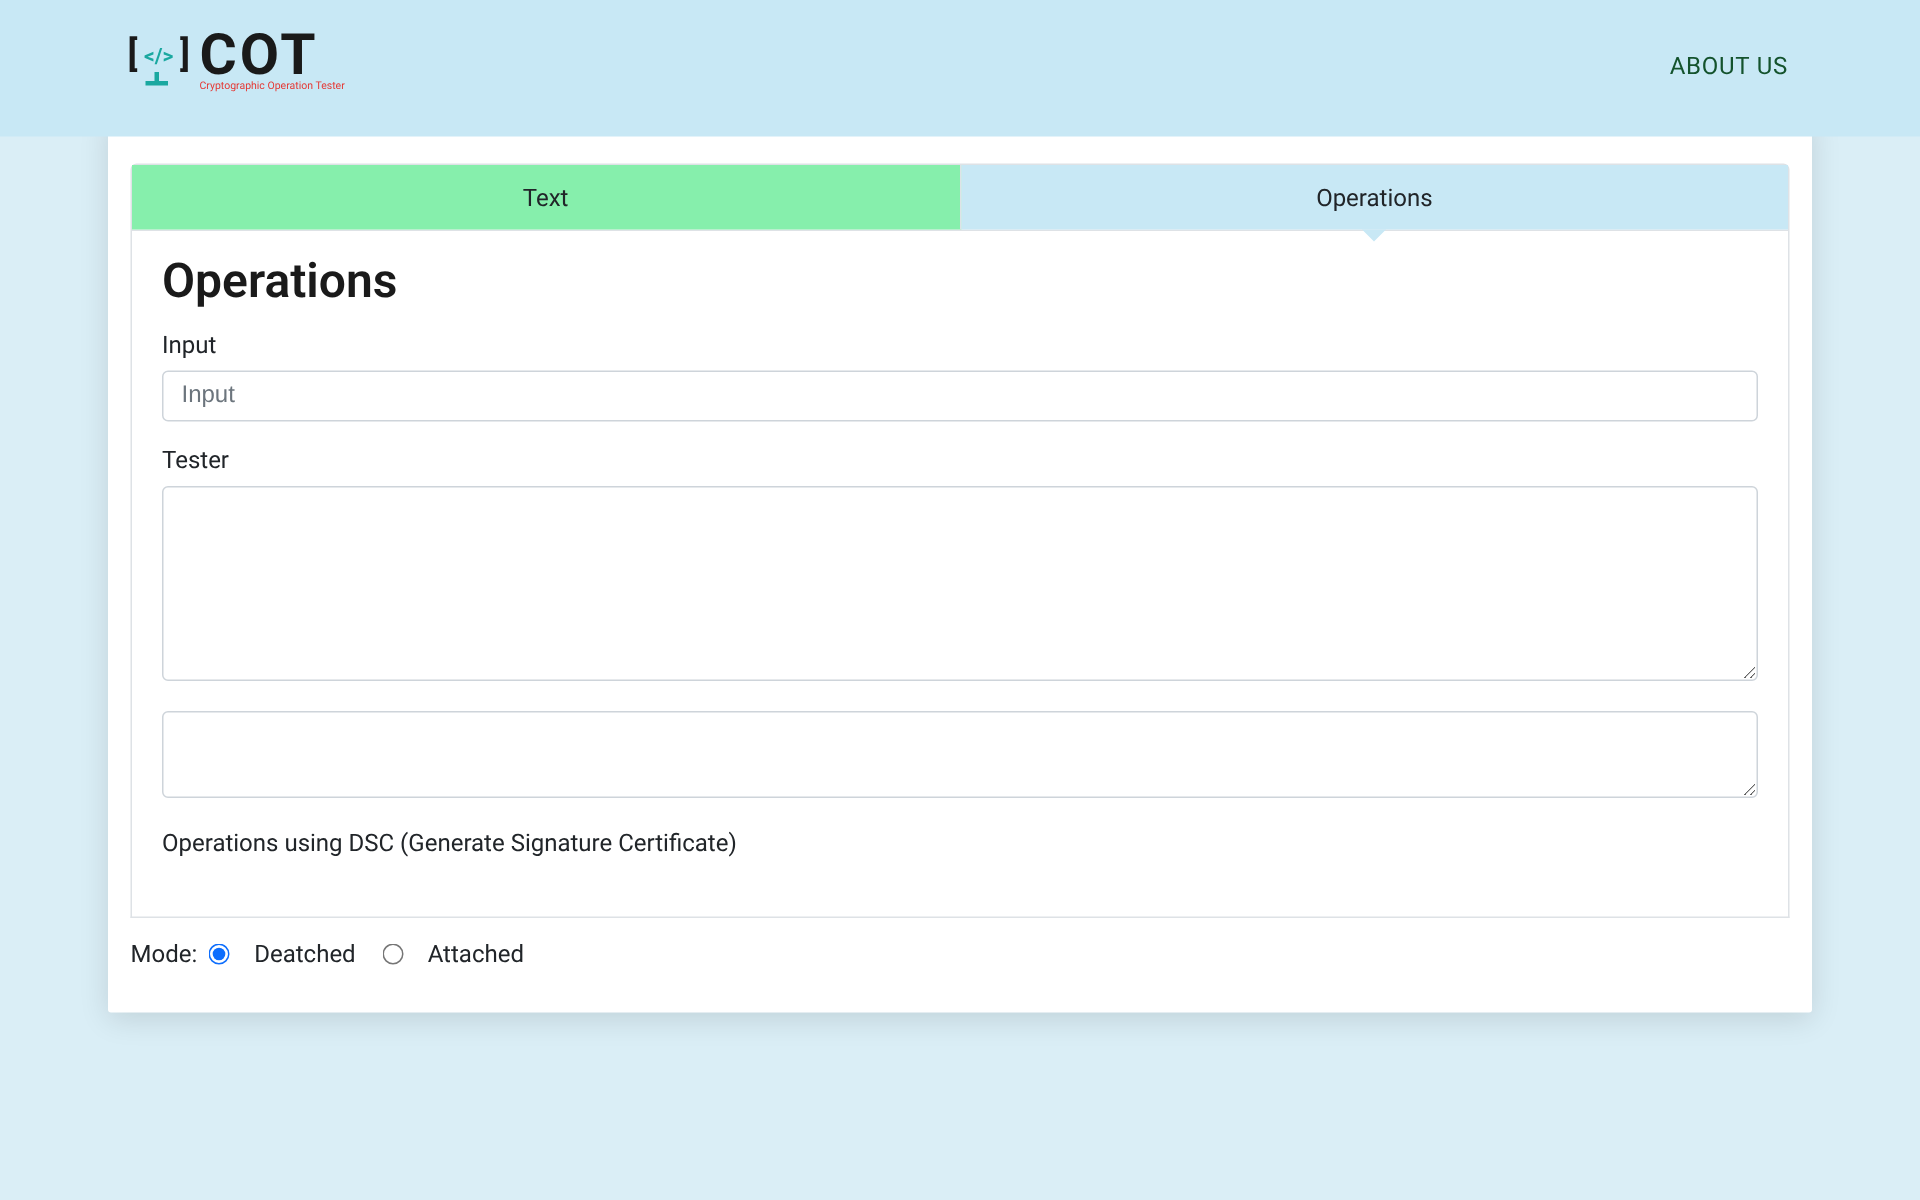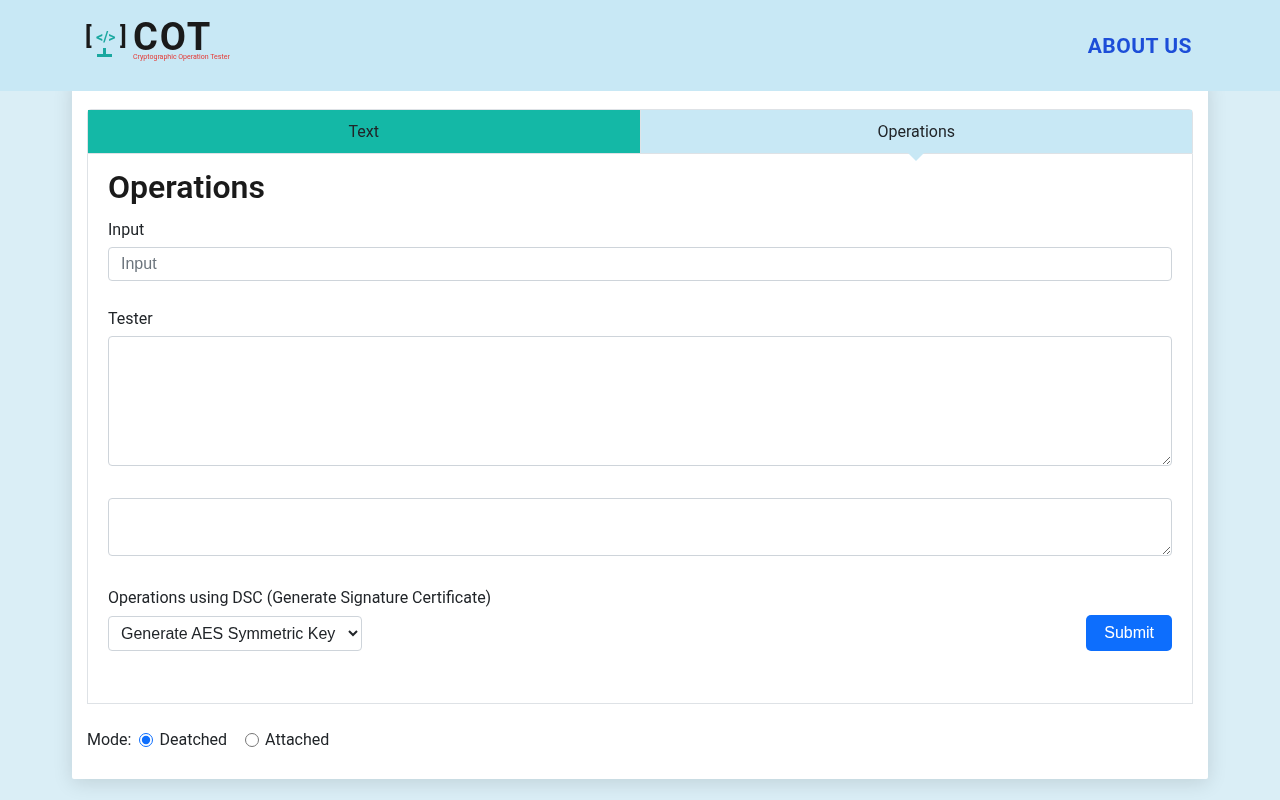--- a/index.html
+++ b/index.html
@@ -44,46 +44,45 @@
     .logo-sub {
       font-size: 7px;
       color: #e53935;
       font-weight: 400;
       margin-top: -2px;
     }
     .nav-link {
       position: absolute;
       right: 88px;
       top: 34px;
-      font-size: 21px;
-      color: #1d4ed8;
+      font-size: 16px;
+      color: #14532d;
       text-decoration: none;
       letter-spacing: 0.5px;
-      font-weight: bold;
     }
     .card {
       background: #fff;
       margin: -14px 72px 0 72px;
       padding: 32px 15px 30px 15px;
       box-shadow: 0 4px 20px rgba(0,0,0,0.12);
       border-radius: 2px;
     }
     .tabs {
       display: flex;
       border: 1px solid #dee2e6;
       border-radius: 4px 4px 0 0;
       overflow: visible;
     }
     .tab {
       flex: 1;
       text-align: center;
       padding: 12px 0;
       font-size: 16px;
       color: #212529;
-      background: #14b8a6;
+      background: #86efac;
       cursor: pointer;
       border-right: 1px solid #dee2e6;
       position: relative;
     }
     .tab:last-child {
       border-right: none;
     }
     .tab.active {
       background: #c8e8f5;
     }
@@ -104,21 +103,21 @@
       border-top: none;
       padding: 14px 20px 24px 20px;
     }
     .page-heading {
       font-size: 32px;
       font-weight: 600;
       color: #1a1a1a;
       margin-bottom: 14px;
     }
     .form-group {
-      margin-bottom: 28px;
+      margin-bottom: 16px;
     }
     .form-label {
       display: block;
       font-size: 16px;
       color: #212529;
       margin-bottom: 8px;
     }
     .form-input {
       width: 100%;
       padding: 7px 12px;
@@ -162,36 +161,36 @@
     .btn-primary {
       background: #0d6efd;
       color: #fff;
       border: none;
       padding: 9px 18px;
       font-size: 16px;
       border-radius: 5px;
       cursor: pointer;
     }
     .mode-row {
-      margin-top: 26px;
+      margin-top: 14px;
       display: flex;
       align-items: center;
       gap: 8px;
       font-size: 16px;
       color: #212529;
     }
     .radio-group {
       display: flex;
       align-items: center;
       gap: 18px;
     }
     .radio-item {
       display: flex;
       align-items: center;
-      gap: 6px;
+      gap: 16px;
     }
     .radio-item input[type="radio"] {
       width: 14px;
       height: 14px;
       accent-color: #0d6efd;
     }
   </style>
 </head>
 <body>
 
@@ -231,26 +230,20 @@
       <label class="form-label">Tester</label>
       <textarea class="form-textarea textarea-output" style=""></textarea>
     </div>
 
     <div class="form-group">
       <textarea class="form-textarea textarea-message" style=""></textarea>
     </div>
 
     <div class="form-group">
       <label class="form-label">Operations using DSC (Generate Signature Certificate)</label>
-      <div class="form-row">
-        <select class="form-select">
-          <option>Generate AES Symmetric Key</option>
-        </select>
-        <button class="btn-primary">Submit</button>
-      </div>
     </div>
   </div>
 
   <div class="mode-row">
     <span>Mode:</span>
     <div class="radio-group">
       <label class="radio-item">
         <input type="radio" name="mode" checked="" style="">
         <span>Deatched</span>
       </label>

